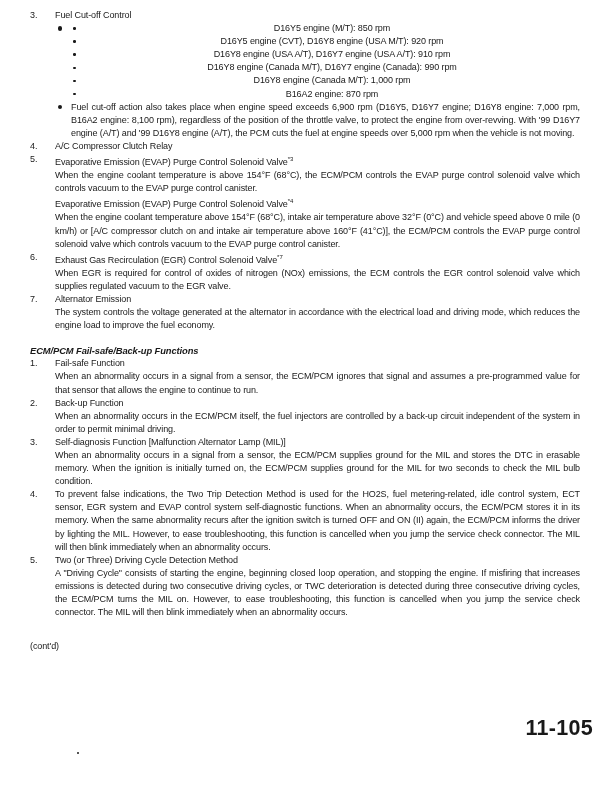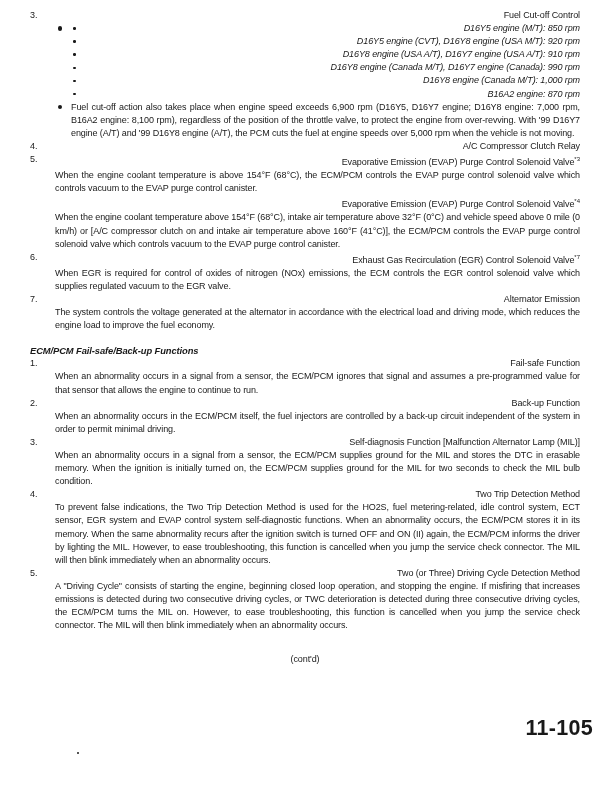--- a/index.html
+++ b/index.html
@@ -12,45 +12,45 @@
     font-size:9px;
     line-height:13.1px;
     letter-spacing:-0.1px;
     box-sizing:border-box;
     padding:9px 27px 0 30px;
     overflow:hidden;
   }
   .item { display:flex; }
   .num { flex:0 0 25px; }
   .body { flex:1; min-width:0; }
-  .title-line { text-align:right; }
+  .title-line { text-align:left; }
   .para { text-align:justify; }
   .bullet-row { display:flex; }
   .bullet-col { flex:0 0 16px; }
   .bdot {
     width:4.2px; height:4.2px; border-radius:50%;
     background:#191919; margin:4.4px 0 0 3px;
   }
   .bullet-body { flex:1; min-width:0; }
   .sub-row { display:flex; }
   .sub-col { flex:0 0 13px; }
   .sdot {
     width:2.6px; height:2.6px; border-radius:50%;
     background:#191919; margin:5.2px 0 0 2px;
   }
-  .sub-body { flex:1; min-width:0; text-align:right;font-style:italic; }
+  .sub-body { flex:1; min-width:0; text-align:center; }
   .section-heading {
     font-weight:bold;
     font-size:9.4px;
     margin-top:12px;
     font-style:italic;
   }
   sup { font-size:6px; letter-spacing:0; }
   .contd {
-    text-align:center;
+    text-align:left;
     margin-top:21px;
   }
   .page-number {
     position:absolute;
     right:14px; top:717px;
     font-size:21.5px;
     font-weight:bold;
     letter-spacing:0.3px;
     line-height:22px;
   }
@@ -177,21 +177,20 @@
     <div class="num">3.</div>
     <div class="body">
       <div class="title-line">Self-diagnosis Function [Malfunction Alternator Lamp (MIL)]</div>
       <div class="para">When an abnormality occurs in a signal from a sensor, the ECM/PCM supplies ground for the MIL and stores the DTC in erasable memory. When the ignition is initially turned on, the ECM/PCM supplies ground for the MIL for two seconds to check the MIL bulb condition.</div>
     </div>
   </div>
 
   <div class="item">
     <div class="num">4.</div>
     <div class="body">
-      <div class="title-line">Two Trip Detection Method</div>
       <div class="para">To prevent false indications, the Two Trip Detection Method is used for the HO2S, fuel metering-related, idle control system, ECT sensor, EGR system and EVAP control system self-diagnostic functions. When an abnormality occurs, the ECM/PCM stores it in its memory. When the same abnormality recurs after the ignition switch is turned OFF and ON (II) again, the ECM/PCM informs the driver by lighting the MIL. However, to ease troubleshooting, this function is cancelled when you jump the service check connector. The MIL will then blink immediately when an abnormality occurs.</div>
     </div>
   </div>
 
   <div class="item">
     <div class="num">5.</div>
     <div class="body">
       <div class="title-line">Two (or Three) Driving Cycle Detection Method</div>
       <div class="para">A "Driving Cycle" consists of starting the engine, beginning closed loop operation, and stopping the engine. If misfiring that increases emissions is detected during two consecutive driving cycles, or TWC deterioration is detected during three consecutive driving cycles, the ECM/PCM turns the MIL on. However, to ease troubleshooting, this function is cancelled when you jump the service check connector. The MIL will then blink immediately when an abnormality occurs.</div>
     </div>

